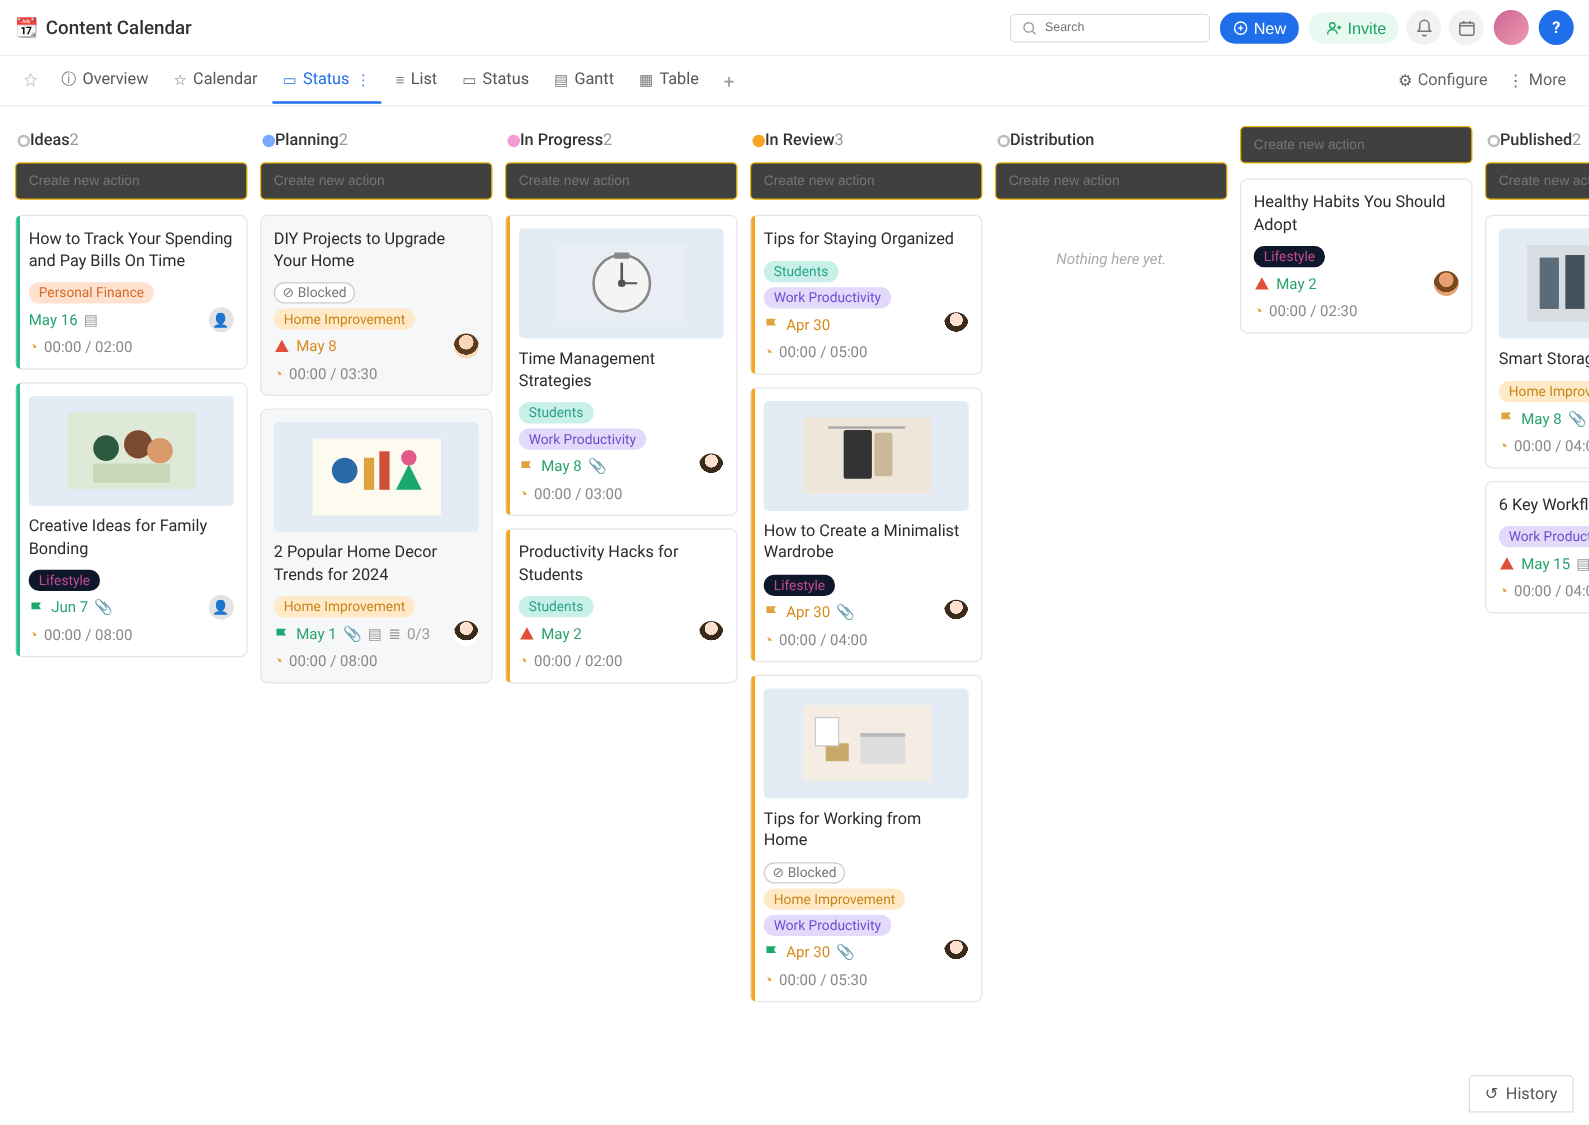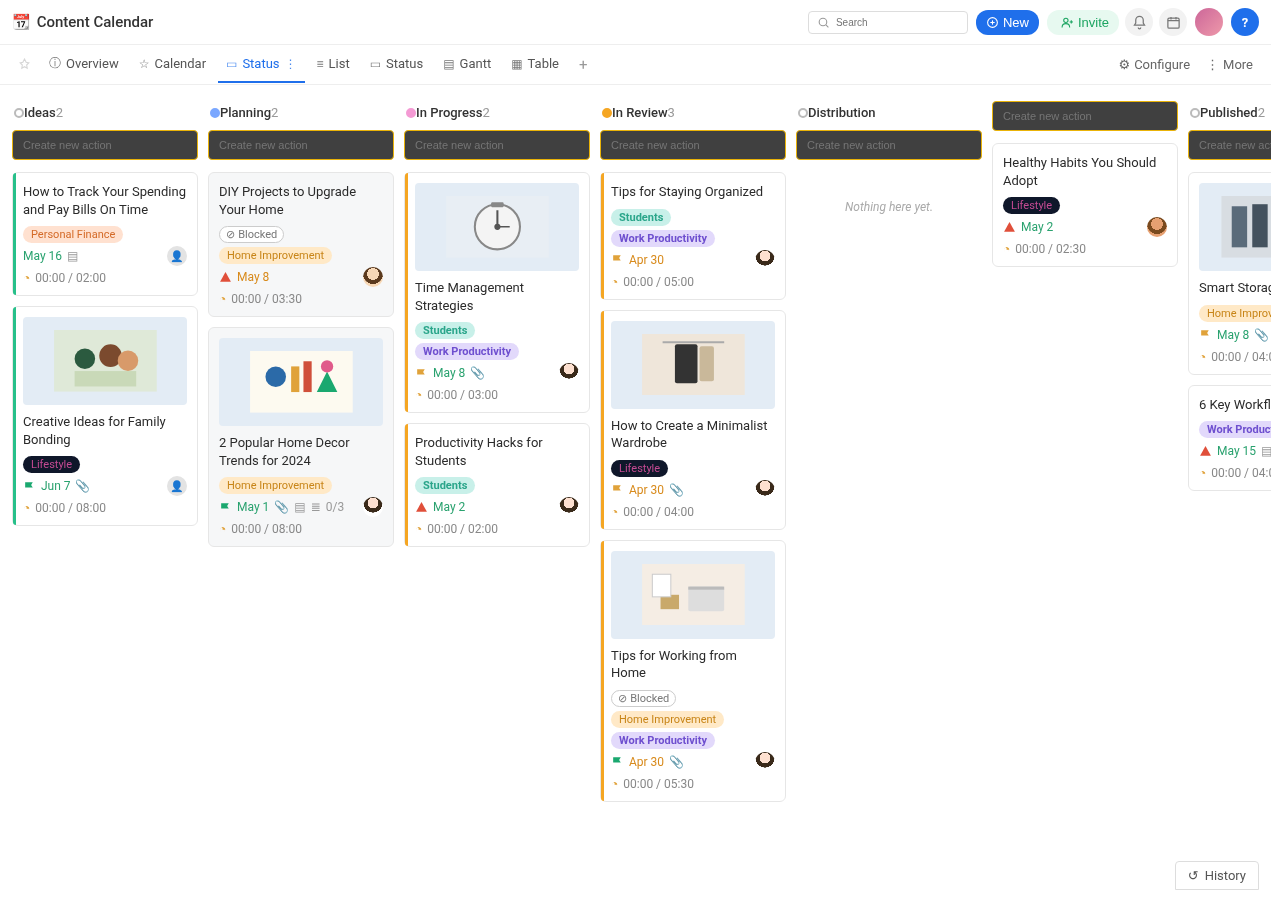--- a/index.html
+++ b/index.html
@@ -48,22 +48,22 @@
 .card.stripe-orange::before { content:""; position:absolute; left:0; top:0; bottom:0; width:3px; background:#f5a623; border-radius:6px 0 0 6px; }
 .card-thumb { height: 88px; border-radius: 4px; margin-bottom: 8px; display:flex; align-items:center; justify-content:center; background:#e3ecf5; overflow:hidden; }
 .card-thumb svg { width:70%; height:70%; }
 .card-title { font-size: 13px; line-height: 1.35; margin-bottom: 8px; color: #2b2b2b; }
 .tag-row { display: flex; flex-wrap: wrap; gap: 4px; margin-bottom: 6px; }
 .tag { display:inline-block; font-size: 11px; padding: 2px 8px; border-radius: 10px; white-space: nowrap; }
 .tag-blocked { border:1px solid #ccc; color:#777; background:#fff; padding:1px 6px; display:inline-flex; align-items:center; gap:3px; }
 .tag-pf { background:#ffe1d0; color:#d46a28; }
 .tag-hi { background:#ffe9c7; color:#c88518; }
 .tag-ls { background:#0f172a; color:#c44a92; }
-.tag-st { background:#c8f0e9; color:#2aa58a;font-weight:bold; }
-.tag-wp { background:#e2d9fb; color:#6e4fcf;font-weight:bold; }
+.tag-st { background:#c8f0e9; color:#2aa58a; }
+.tag-wp { background:#e2d9fb; color:#6e4fcf; }
 .meta-row { display:flex; align-items:center; gap:5px; font-size:12px; margin-top:4px; position:relative; }
 .date { color:#2aa26f; }
 .date.orange { color:#d88a1b; }
 .flag { display:inline-flex; }
 .flag svg { width:13px; height:13px; }
 .clip { color:#999; font-size:12px; }
 .sub { color:#999; font-size:12px; }
 .mini-avatar { width:20px; height:20px; border-radius:50%; position:absolute; right:0; }
 .mini-avatar.gray { background:#e3e3e3; display:flex;align-items:center;justify-content:center;color:#aaa;font-size:11px; }
 .mini-avatar.p1 { background: radial-gradient(circle at 50% 35%, #f7d7b5 35%, #5b3a1e 36% 60%, #f7d7b5 61%); }

